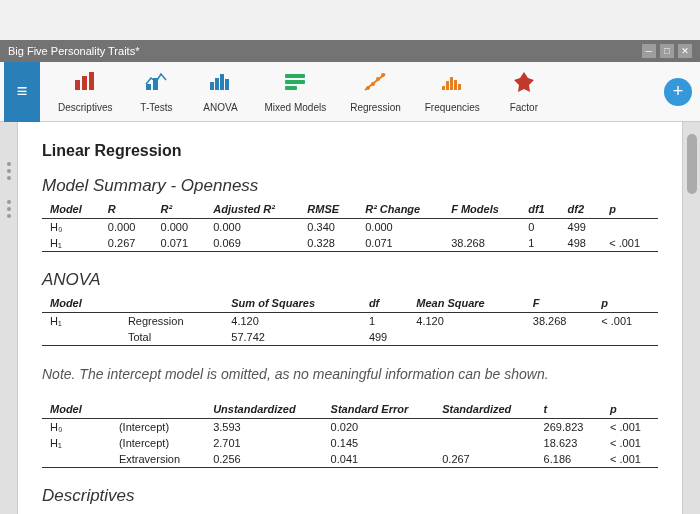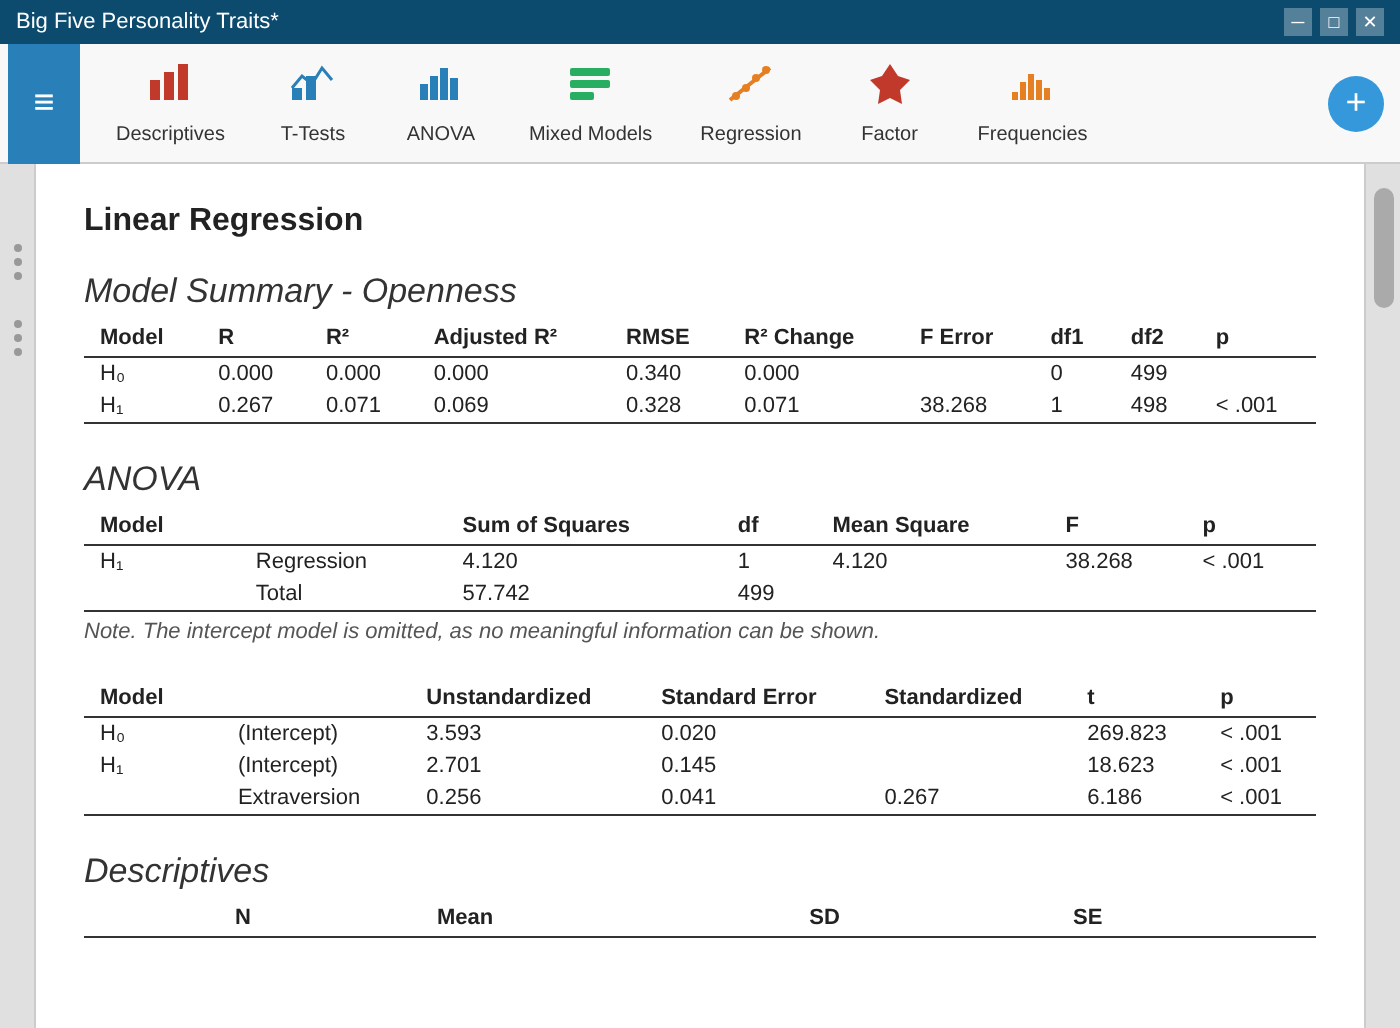--- a/index.html
+++ b/index.html
@@ -1,26 +1,27 @@
 <!DOCTYPE html>
 <html><head>
   <meta charset="utf-8">
   <style>
     * { margin: 0; padding: 0; box-sizing: border-box; }
     body { font-family: Arial, sans-serif; font-size: 12px; background: #f0f0f0; width: 700px; height: 514px; overflow: hidden; }
 
     .title-bar {
-      background: #0c4a6e;
+      background: #737373;
       color: white;
       height: 22px;
       display: flex;
       align-items: center;
       justify-content: space-between;
       padding: 0 8px;
       font-size: 11px;
+      margin-top: 40px;
     }
     .title-bar-controls { display: flex; gap: 4px; }
     .title-bar-btn {
       width: 14px; height: 14px;
       background: rgba(255,255,255,0.3);
       border: none;
       color: white;
       font-size: 9px;
       cursor: pointer;
       display: flex; align-items: center; justify-content: center;
@@ -134,42 +135,43 @@
       margin-bottom: 4px;
     }
 
     table {
       border-collapse: collapse;
       width: 100%;
       font-size: 11px;
     }
     thead tr {
       border-bottom: 1.5px solid #333;
+      font-style: italic;
     }
     th {
       padding: 3px 8px;
       font-weight: bold;
       color: #222;
       text-align: left;
       border-bottom: 1px solid #333;
     }
     td {
       padding: 2px 8px;
       color: #222;
     }
     tr.bottom-border td {
       border-bottom: 1px solid #333;
     }
     .indent { padding-left: 20px; }
 
     .note {
-      font-size: 11px;
+      font-size: 14px;
       font-style: italic;
       color: #555;
-      margin: 4px 0 12px 0;
+      margin: 20px 0 12px 0;
     }
 
     .section-gap { margin-bottom: 18px; }
   </style>
 </head>
 <body>
 
 <div class="title-bar">
   <span>Big Five Personality Traits*</span>
   <div class="title-bar-controls">
@@ -237,39 +239,39 @@
           <circle cx="5" cy="18" r="2" fill="#e67e22"></circle>
           <circle cx="10" cy="14" r="2" fill="#e67e22"></circle>
           <circle cx="15" cy="9" r="2" fill="#e67e22"></circle>
           <circle cx="20" cy="5" r="2" fill="#e67e22"></circle>
         </svg>
       </span>
       <span class="label">Regression</span>
     </div>
 
     <div class="toolbar-item">
-      <span class="icon red">
-        <svg width="24" height="24" viewBox="0 0 24 24">
-          <polygon points="12,2 16,8 22,10 17,15 18,22 12,19 6,22 7,15 2,10 8,8" fill="#c0392b"></polygon>
-        </svg>
-      </span>
-      <span class="label">Factor</span>
-    </div>
-
-    <div class="toolbar-item">
       <span class="icon orange">
         <svg width="24" height="24" viewBox="0 0 24 24">
           <rect x="2" y="16" width="3" height="4" fill="#e67e22"></rect>
           <rect x="6" y="11" width="3" height="9" fill="#e67e22"></rect>
           <rect x="10" y="7" width="3" height="13" fill="#e67e22"></rect>
           <rect x="14" y="10" width="3" height="10" fill="#e67e22"></rect>
           <rect x="18" y="14" width="3" height="6" fill="#e67e22"></rect>
         </svg>
       </span>
       <span class="label">Frequencies</span>
+    </div>
+
+    <div class="toolbar-item">
+      <span class="icon red">
+        <svg width="24" height="24" viewBox="0 0 24 24">
+          <polygon points="12,2 16,8 22,10 17,15 18,22 12,19 6,22 7,15 2,10 8,8" fill="#c0392b"></polygon>
+        </svg>
+      </span>
+      <span class="label">Factor</span>
     </div>
   </div>
   <div class="toolbar-add">
     <span>+</span>
   </div>
 </div>
 
 <div class="main-layout">
 
   <div class="left-panel">
@@ -293,21 +295,21 @@
       <div class="subsection-title">Model Summary - Openness</div>
       <table>
         <thead>
           <tr>
             <th>Model</th>
             <th>R</th>
             <th>R²</th>
             <th>Adjusted R²</th>
             <th>RMSE</th>
             <th>R² Change</th>
-            <th>F Error</th>
+            <th>F Models</th>
             <th>df1</th>
             <th>df2</th>
             <th>p</th>
           </tr>
         </thead>
         <tbody>
           <tr>
             <td>H₀</td>
             <td>0.000</td>
             <td>0.000</td>

